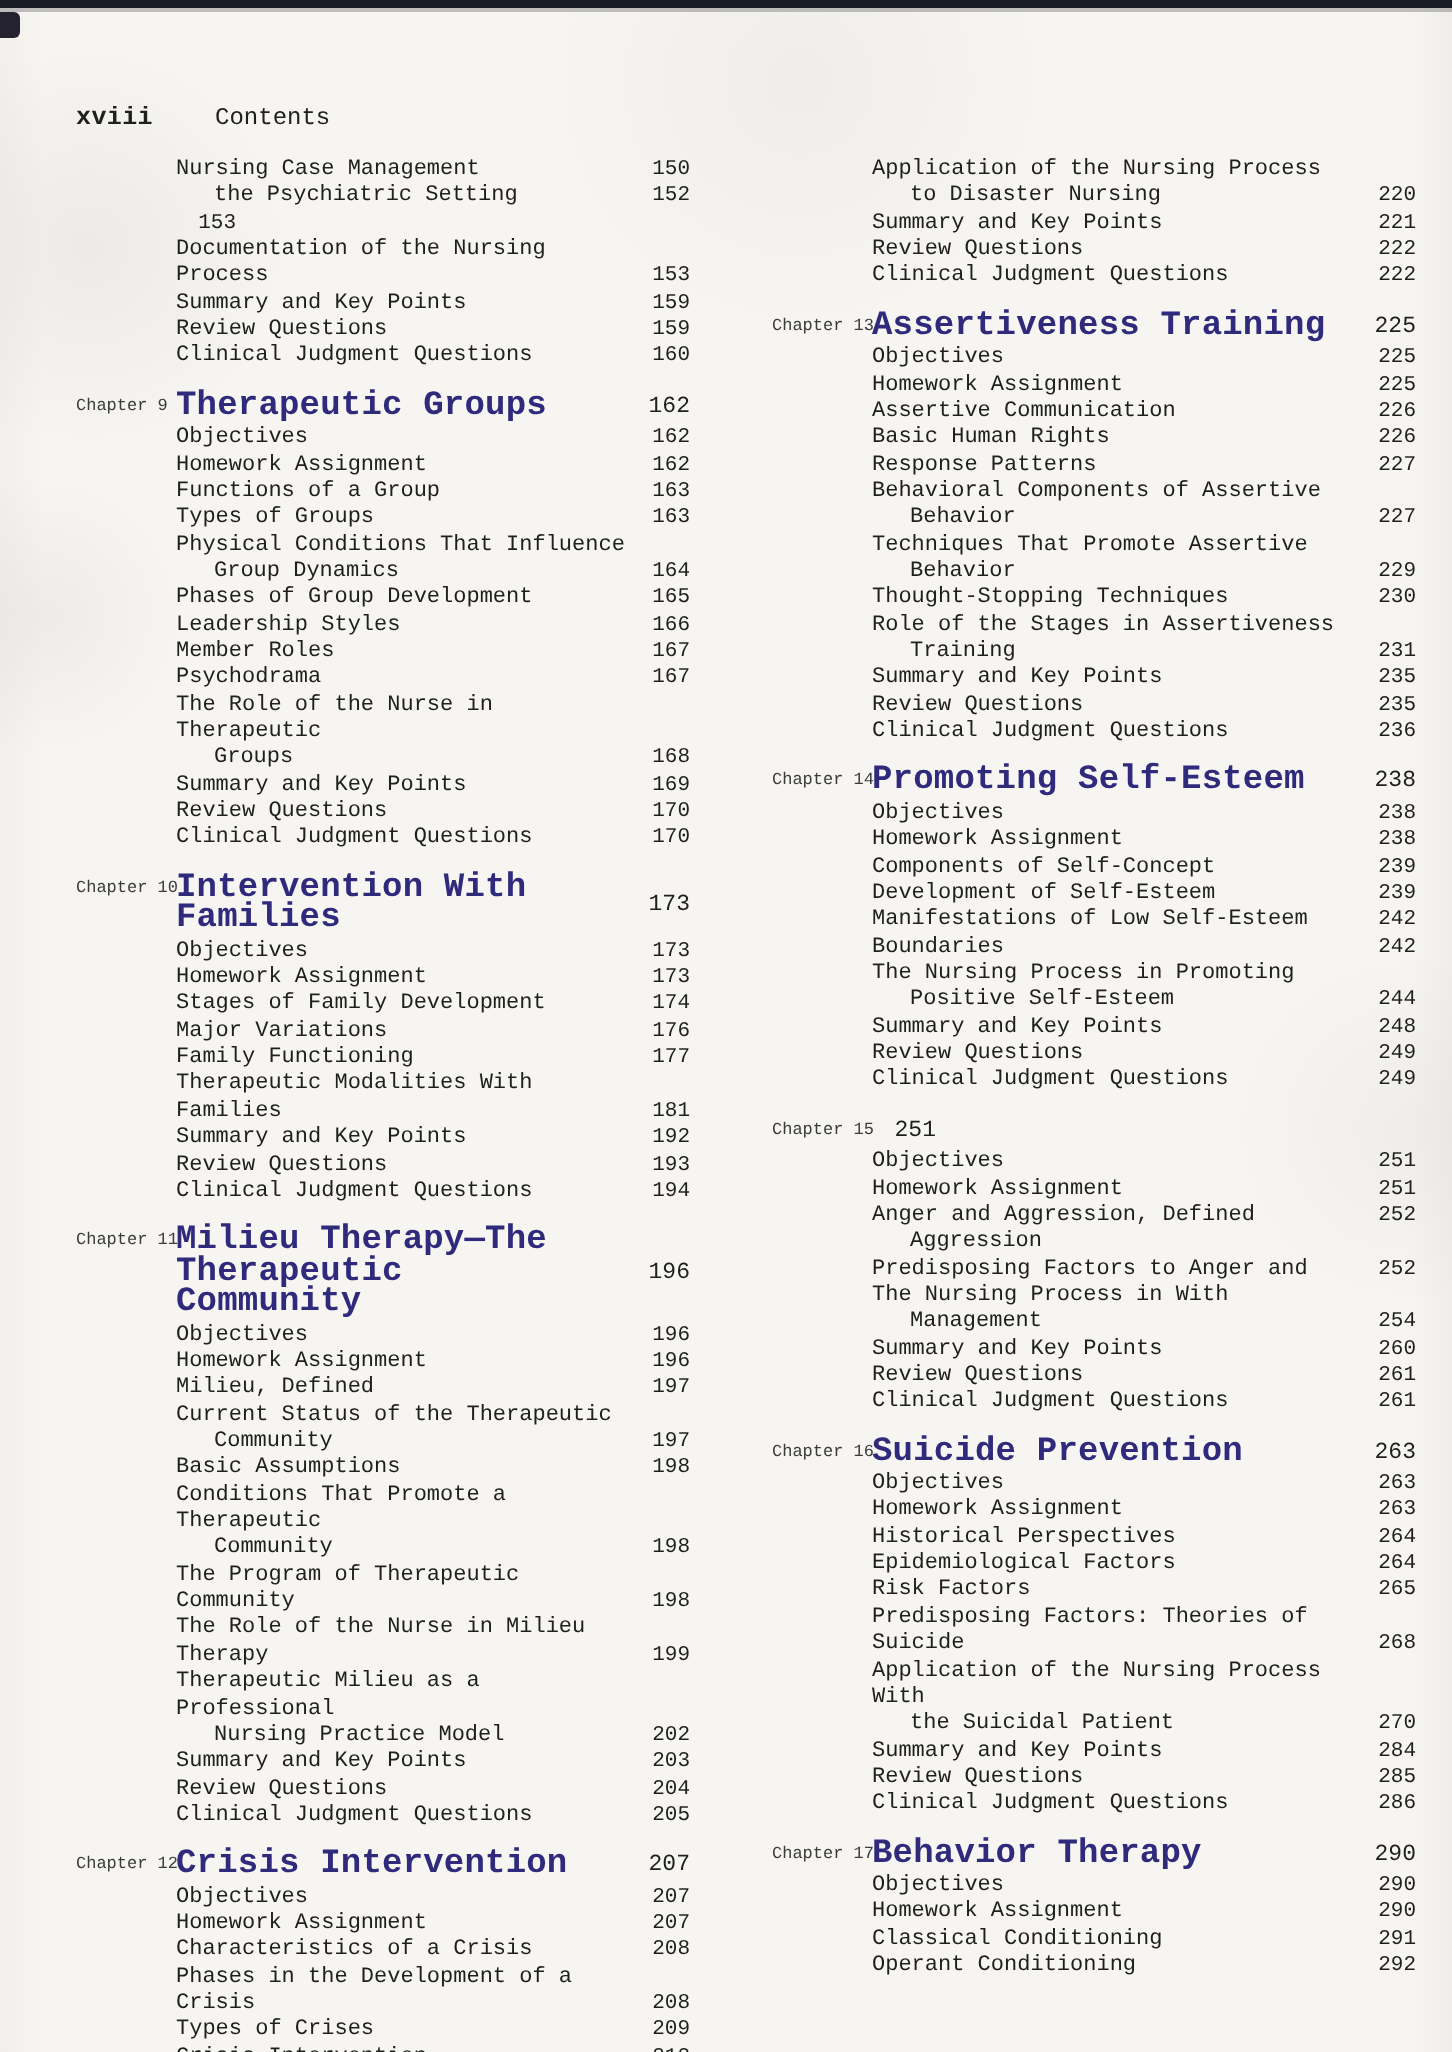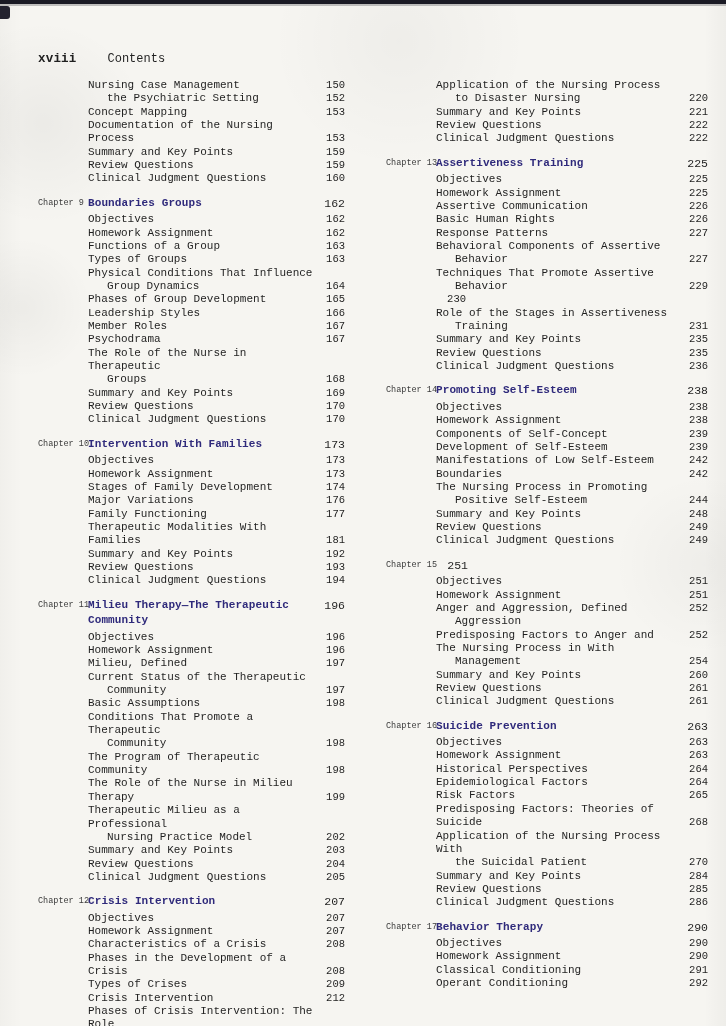--- a/index.html
+++ b/index.html
@@ -26,28 +26,28 @@
   .header-title { font-size:12px; margin-left:31px; }
 
   .toc { position:absolute; top:79px; left:38px; display:flex; }
   .col { position:relative; box-sizing:border-box; }
   .col-left  { width:307px; padding-left:50px; margin-right:41px; }
   .col-right { width:322px; padding-left:50px; }
 
   .section { position:relative; }
   .section + .section { margin-top:8px; }
 
-  .section-head { position:relative; display:flex; align-items:flex-start; padding:2px 0 2px 0; }
+  .section-head { position:relative; display:flex; align-items:center; padding:2px 0 2px 0; }
   .chapter-label {
     position:absolute; left:-50px; top:4px;
     font-size:8.5px; color:#3b3b3b; white-space:nowrap;
   }
   .chapter-title-lines { flex:1; }
   .chapter-title-lines .tline {
-    font-weight:bold; font-size:11px; line-height:15.5px; color:#2f2a7b;
+    font-weight:bold; font-size:17px; line-height:15.5px; color:#2f2a7b;
     letter-spacing:0.1px;
   }
   .chapter-page { font-size:11.5px; text-align:right; min-width:32px; line-height:15.5px; }
 
   .entry { display:flex; align-items:flex-end; }
   .entry-lines { flex:1; }
   .entry-lines .eline { font-size:11px; line-height:13.35px; }
   .entry-lines .eline.cont { padding-left:19px; }
   .entry-page { font-size:10.5px; text-align:right; min-width:30px; line-height:13.35px; }
 </style>
@@ -73,23 +73,20 @@
             </div>
             <div class="entry-page">150</div>
           </div>
           <div class="entry">
             <div class="entry-lines">
               <div class="eline cont">the Psychiatric Setting</div>
             </div>
             <div class="entry-page">152</div>
           </div>
           <div class="entry">
-            <div class="entry-lines">
-              <div class="eline">Concept Mapping</div>
-            </div>
             <div class="entry-page">153</div>
           </div>
           <div class="entry">
             <div class="entry-lines">
               <div class="eline">Documentation of the Nursing Process</div>
             </div>
             <div class="entry-page">153</div>
           </div>
           <div class="entry">
             <div class="entry-lines">
@@ -107,21 +104,21 @@
             <div class="entry-lines">
               <div class="eline">Clinical Judgment Questions</div>
             </div>
             <div class="entry-page">160</div>
           </div>
         </div>
         <div class="section">
           <div class="section-head">
             <span class="chapter-label">Chapter 9</span>
             <div class="chapter-title-lines">
-              <div class="tline">Boundaries Groups</div>
+              <div class="tline">Therapeutic Groups</div>
             </div>
             <div class="chapter-page">162</div>
           </div>
           <div class="entry">
             <div class="entry-lines">
               <div class="eline">Objectives</div>
             </div>
             <div class="entry-page">162</div>
           </div>
           <div class="entry">
@@ -480,20 +477,23 @@
             <div class="entry-page">227</div>
           </div>
           <div class="entry">
             <div class="entry-lines">
               <div class="eline">Techniques That Promote Assertive</div>
               <div class="eline cont">Behavior</div>
             </div>
             <div class="entry-page">229</div>
           </div>
           <div class="entry">
+            <div class="entry-lines">
+              <div class="eline">Thought-Stopping Techniques</div>
+            </div>
             <div class="entry-page">230</div>
           </div>
           <div class="entry">
             <div class="entry-lines">
               <div class="eline">Role of the Stages in Assertiveness</div>
               <div class="eline cont">Training</div>
             </div>
             <div class="entry-page">231</div>
           </div>
           <div class="entry">

